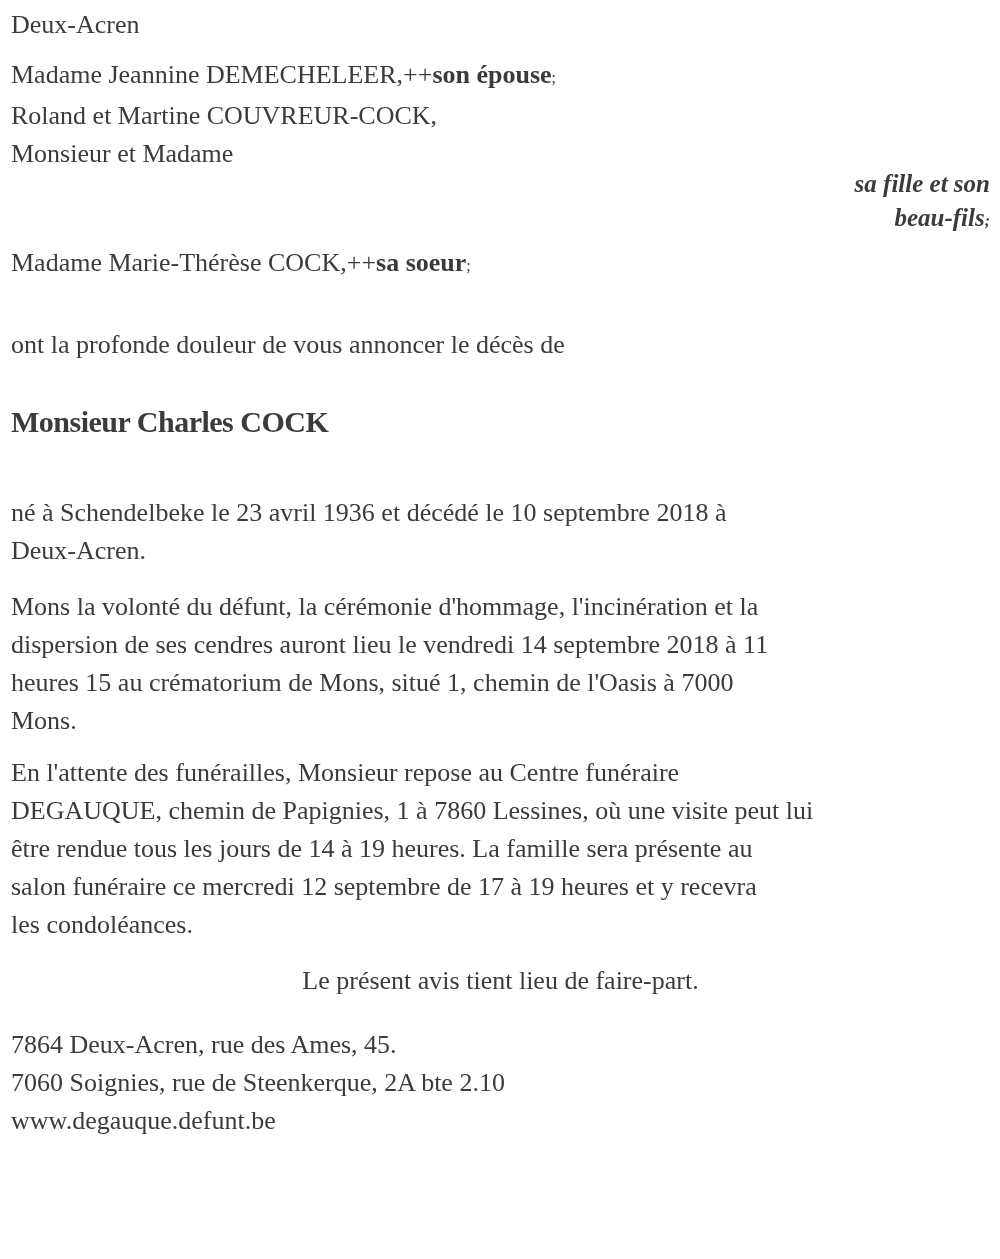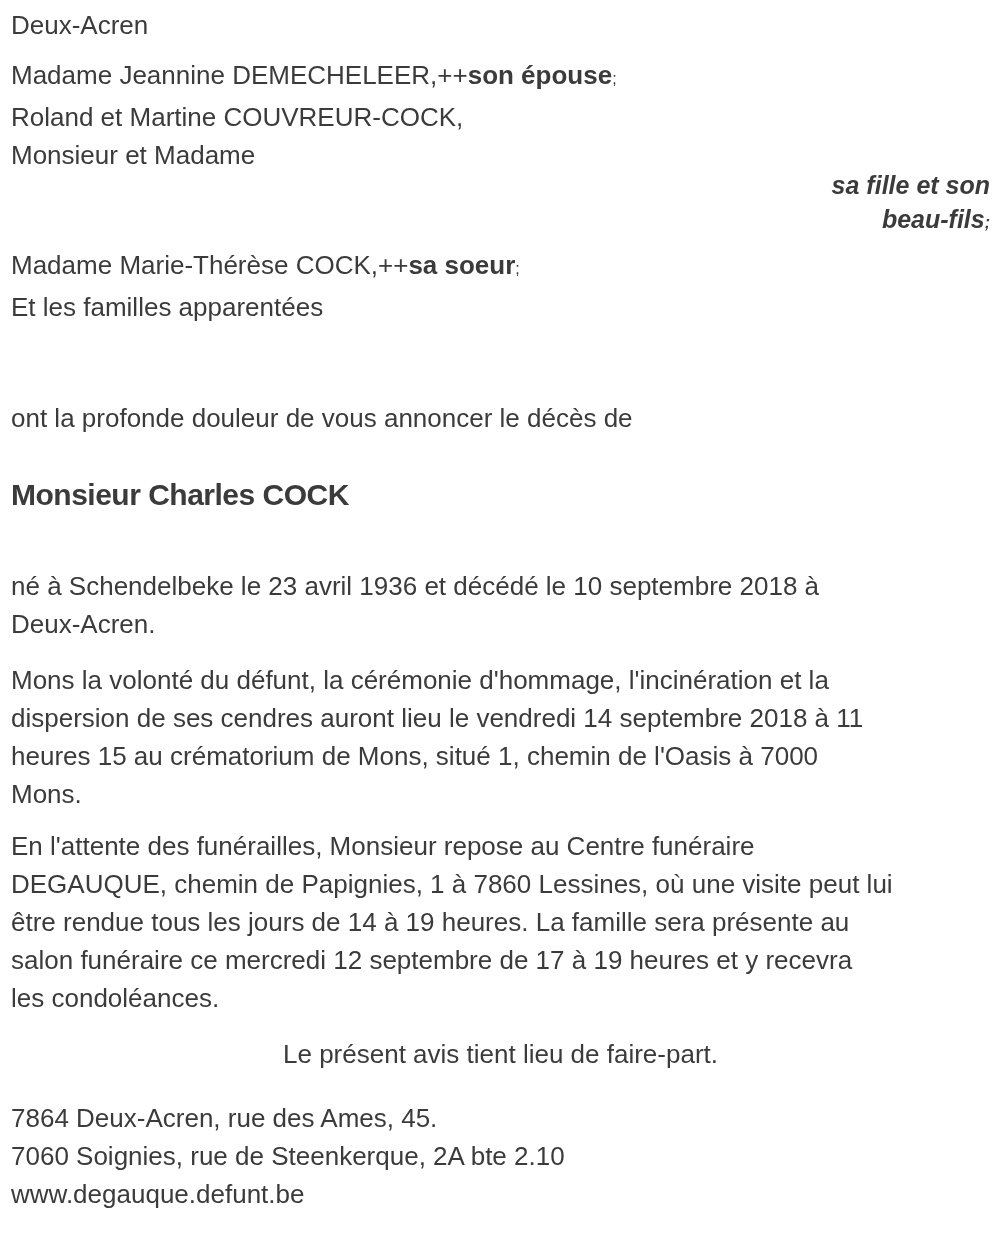--- a/index.html
+++ b/index.html
@@ -7,21 +7,21 @@
     padding: 0;
     background: #ffffff;
   }
   .page {
     position: relative;
     width: 1000px;
     height: 1259px;
     box-sizing: border-box;
     background: #ffffff;
     color: #3b3b3b;
-    font-family: Liberation Sans, sans-serif;
+    font-family: Liberation Serif, serif;
     font-size: 26px;
     line-height: 38px;
     padding: 6px 10px 0 11px;
     overflow: hidden;
   }
   .line {
     white-space: nowrap;
   }
   .b {
     font-weight: 700;
@@ -32,21 +32,21 @@
   .p-family    { margin-top: 12px; }
   .relation-block {
     margin-top: -6px;
     text-align: right;
     font-weight: 700;
     font-style: italic;
     font-size: 25px;
     line-height: 34px;
   }
   .p-sister    { margin-top: 6px; }
-  .p-announce  { margin-top: 73px; }
+  .p-announce  { margin-top: 41px; }
   .heading {
     margin-top: 32px;
     font-size: 30px;
     font-weight: 700;
     line-height: 52px;
     letter-spacing: -0.5px;
   }
   .p-birth     { margin-top: 46px; }
   .p-ceremony  { margin-top: 18px; }
   .p-meeting   { margin-top: 8px; }
@@ -67,21 +67,20 @@
     <div class="line">Monsieur et Madame</div>
   </div>
 
   <div class="relation-block">
     <div class="line">sa fille et son</div>
     <div class="line"><span>beau-fils</span><span class="suffix">;</span></div>
   </div>
 
   <div class="p-sister">
     <div class="line"><span>Madame Marie-Thérèse COCK,++</span><span class="b">sa soeur</span><span class="suffix">;</span></div>
-    <div class="line">Et les familles apparentées</div>
   </div>
 
   <div class="p-announce line">ont la profonde douleur de vous annoncer le décès de</div>
 
   <div class="heading line">Monsieur Charles COCK</div>
 
   <div class="p-birth">
     <div class="line">né à Schendelbeke le 23 avril 1936 et décédé le 10 septembre 2018 à</div>
     <div class="line">Deux-Acren.</div>
   </div>

